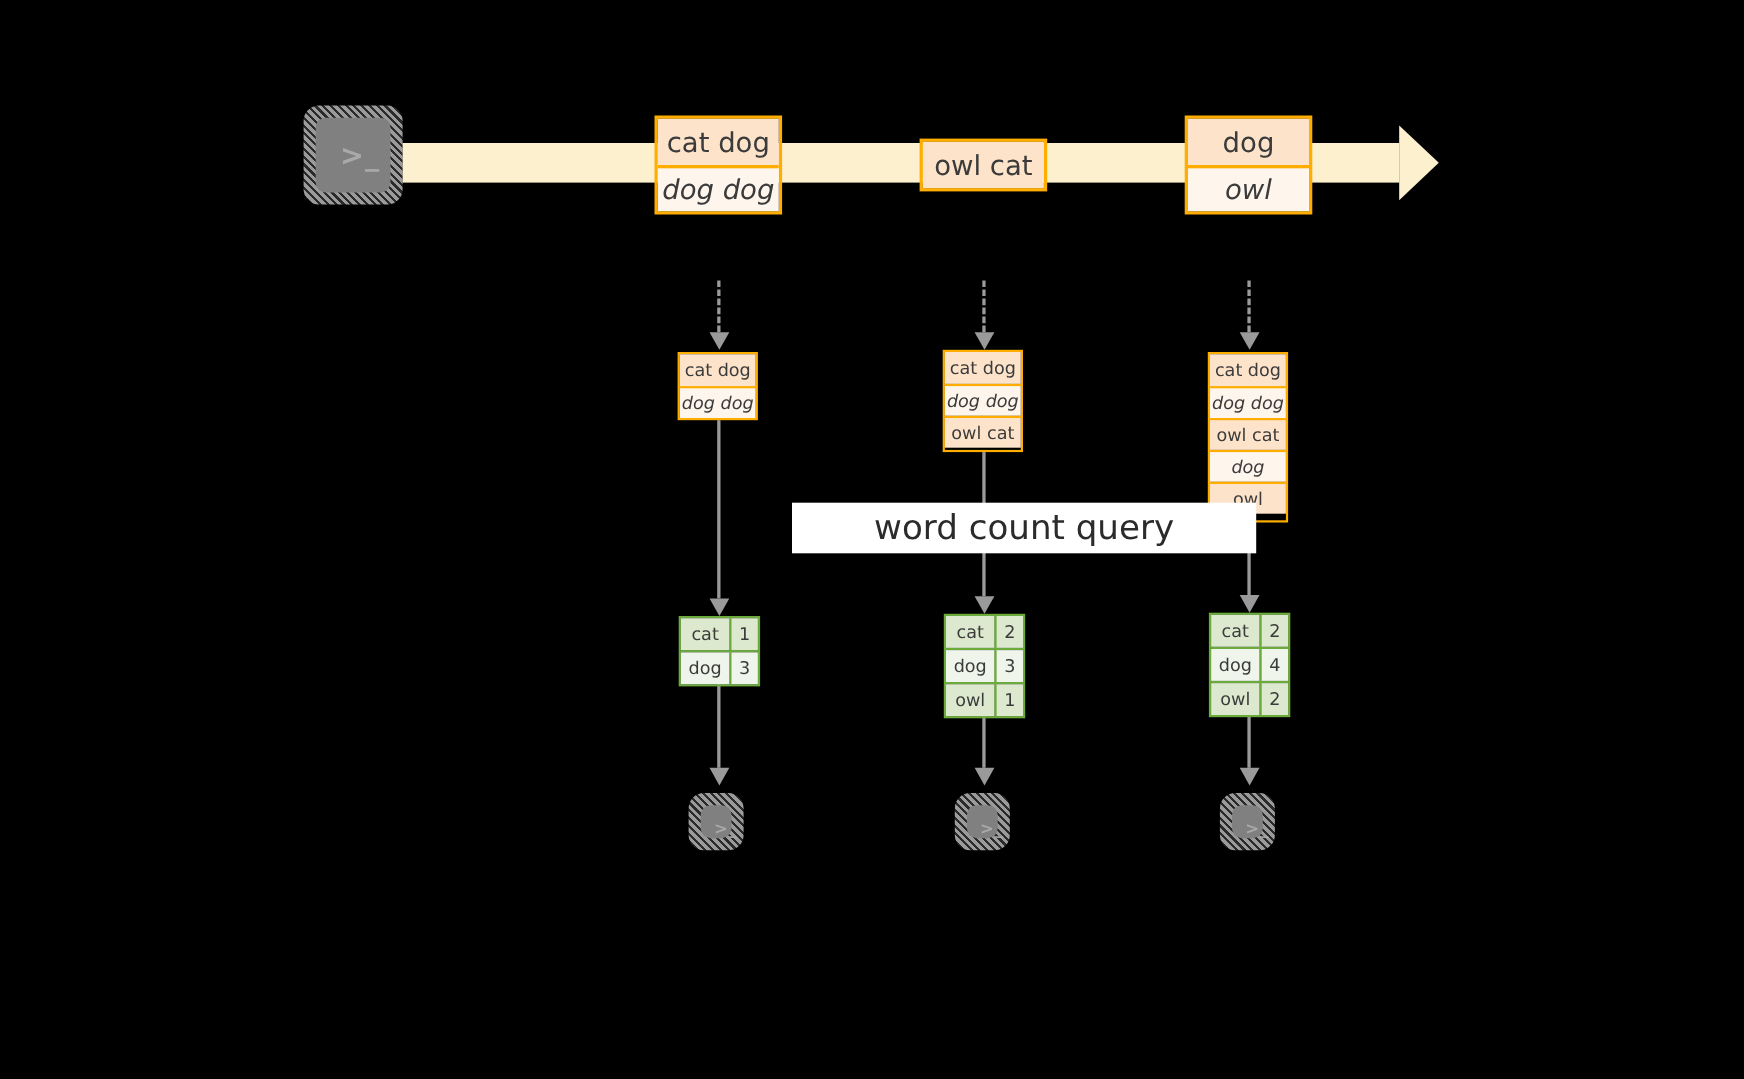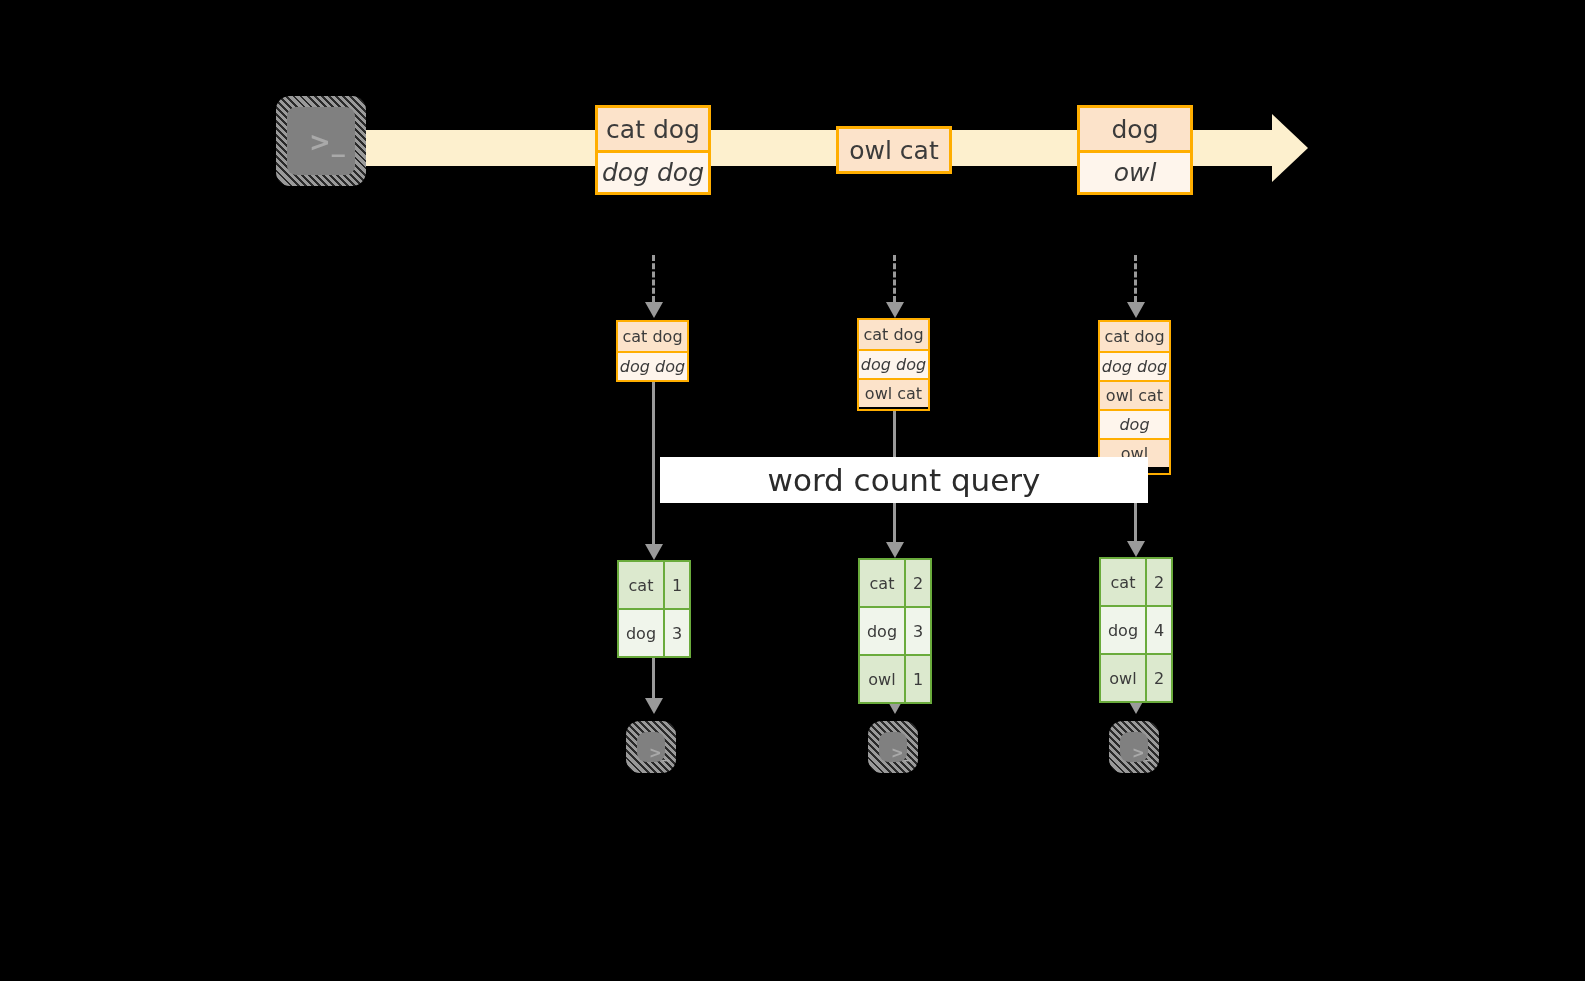--- a/index.html
+++ b/index.html
@@ -126,21 +126,21 @@
     display: flex;
   }
   .res-row + .res-row {
     border-top: 2px solid #6AAB3C;
   }
   .res-cell {
     box-sizing: border-box;
     display: flex;
     align-items: center;
     justify-content: center;
-    height: 46px;
+    height: 29px;
     font-size: 16px;
     color: #3b3b3b;
   }
   .res-cell.key { width: 44px; }
   .res-cell.val { width: 26px; border-left: 2px solid #6AAB3C; }
   .res-row.odd  .res-cell { background: #DCE9CE; }
   .res-row.even .res-cell { background: #F0F5EB; }
 
   
   .conn {
@@ -329,17 +329,17 @@
     <div class="conn-line" style="height:48px;"></div>
     <div class="conn-head" style="top:48px;"></div>
   </div>
 
   <div class="terminal small" style="left:1109px; top:721px; width:50px; height:52px;">
     <div class="hatch"></div>
     <div class="inner"></div>
     <div class="prompt">&gt;_</div>
   </div>
 
-  <div class="label-band" style="left:660px; top:457px; width:488px; height:46px;justify-content:center;">
+  <div class="label-band" style="left:720px; top:457px; width:422px; height:46px;justify-content:center;">
     <span class="txt">word count query</span>
   </div>
 
 </div>
 
 </body></html>

